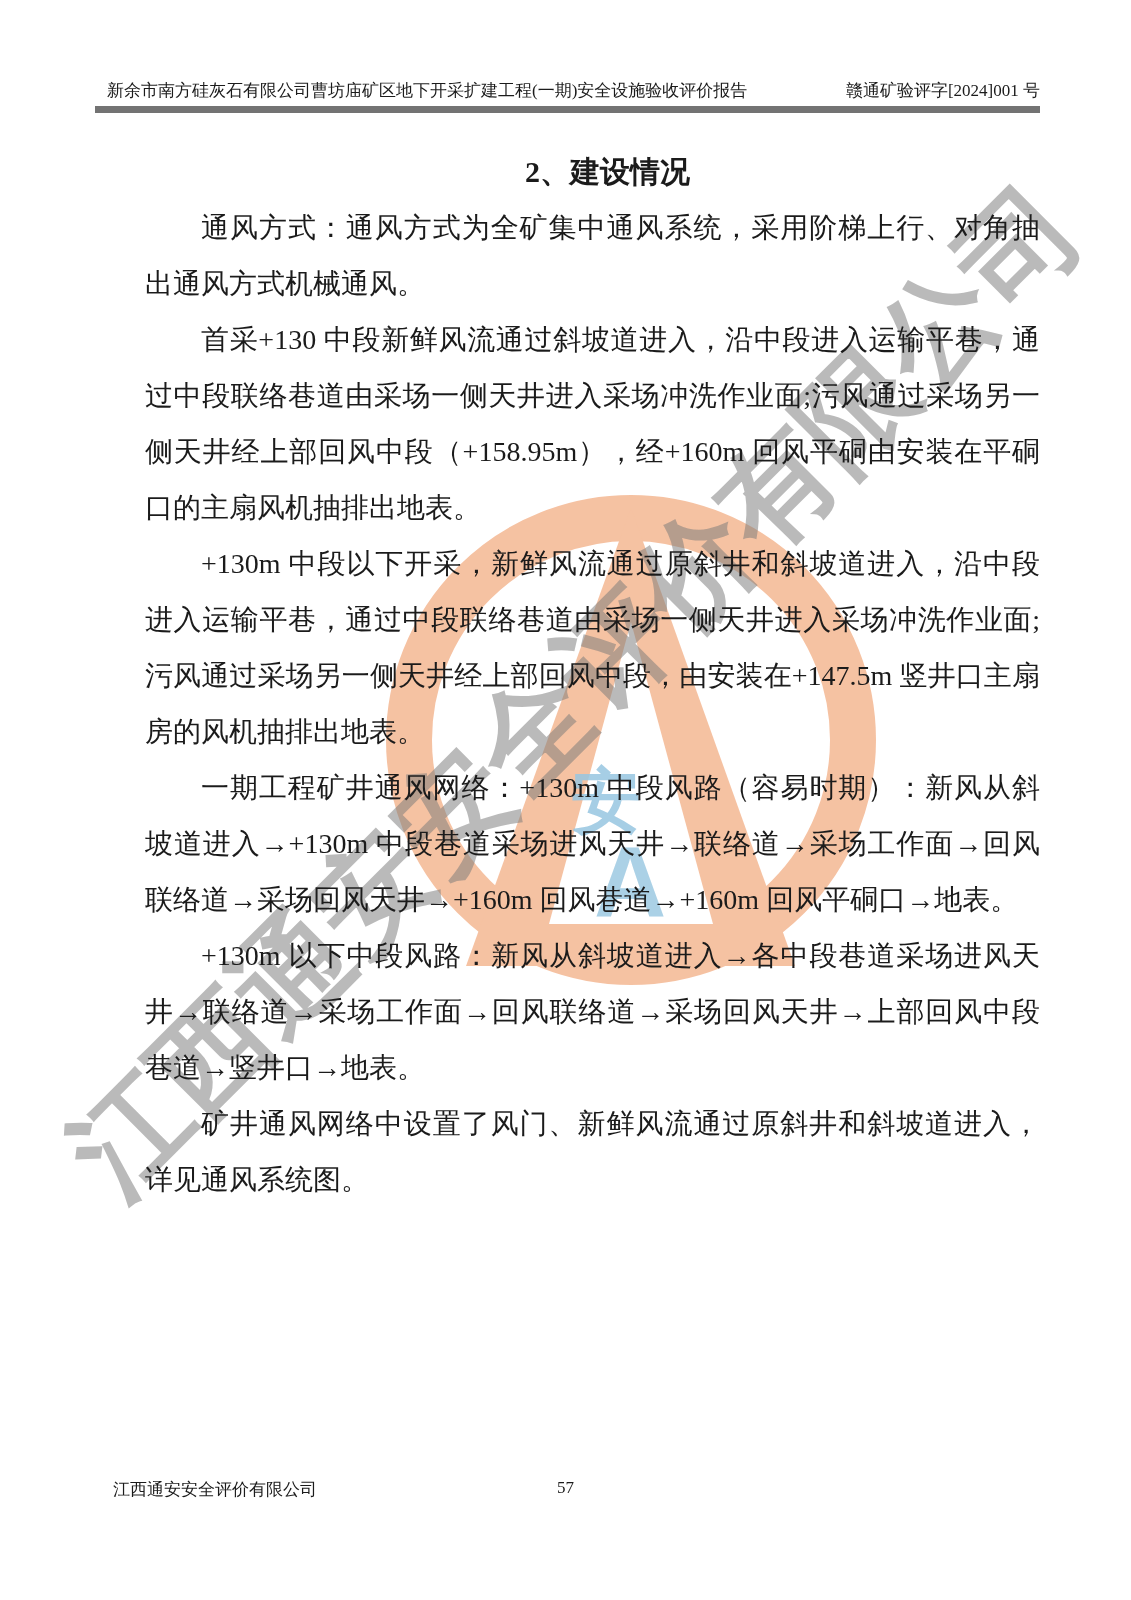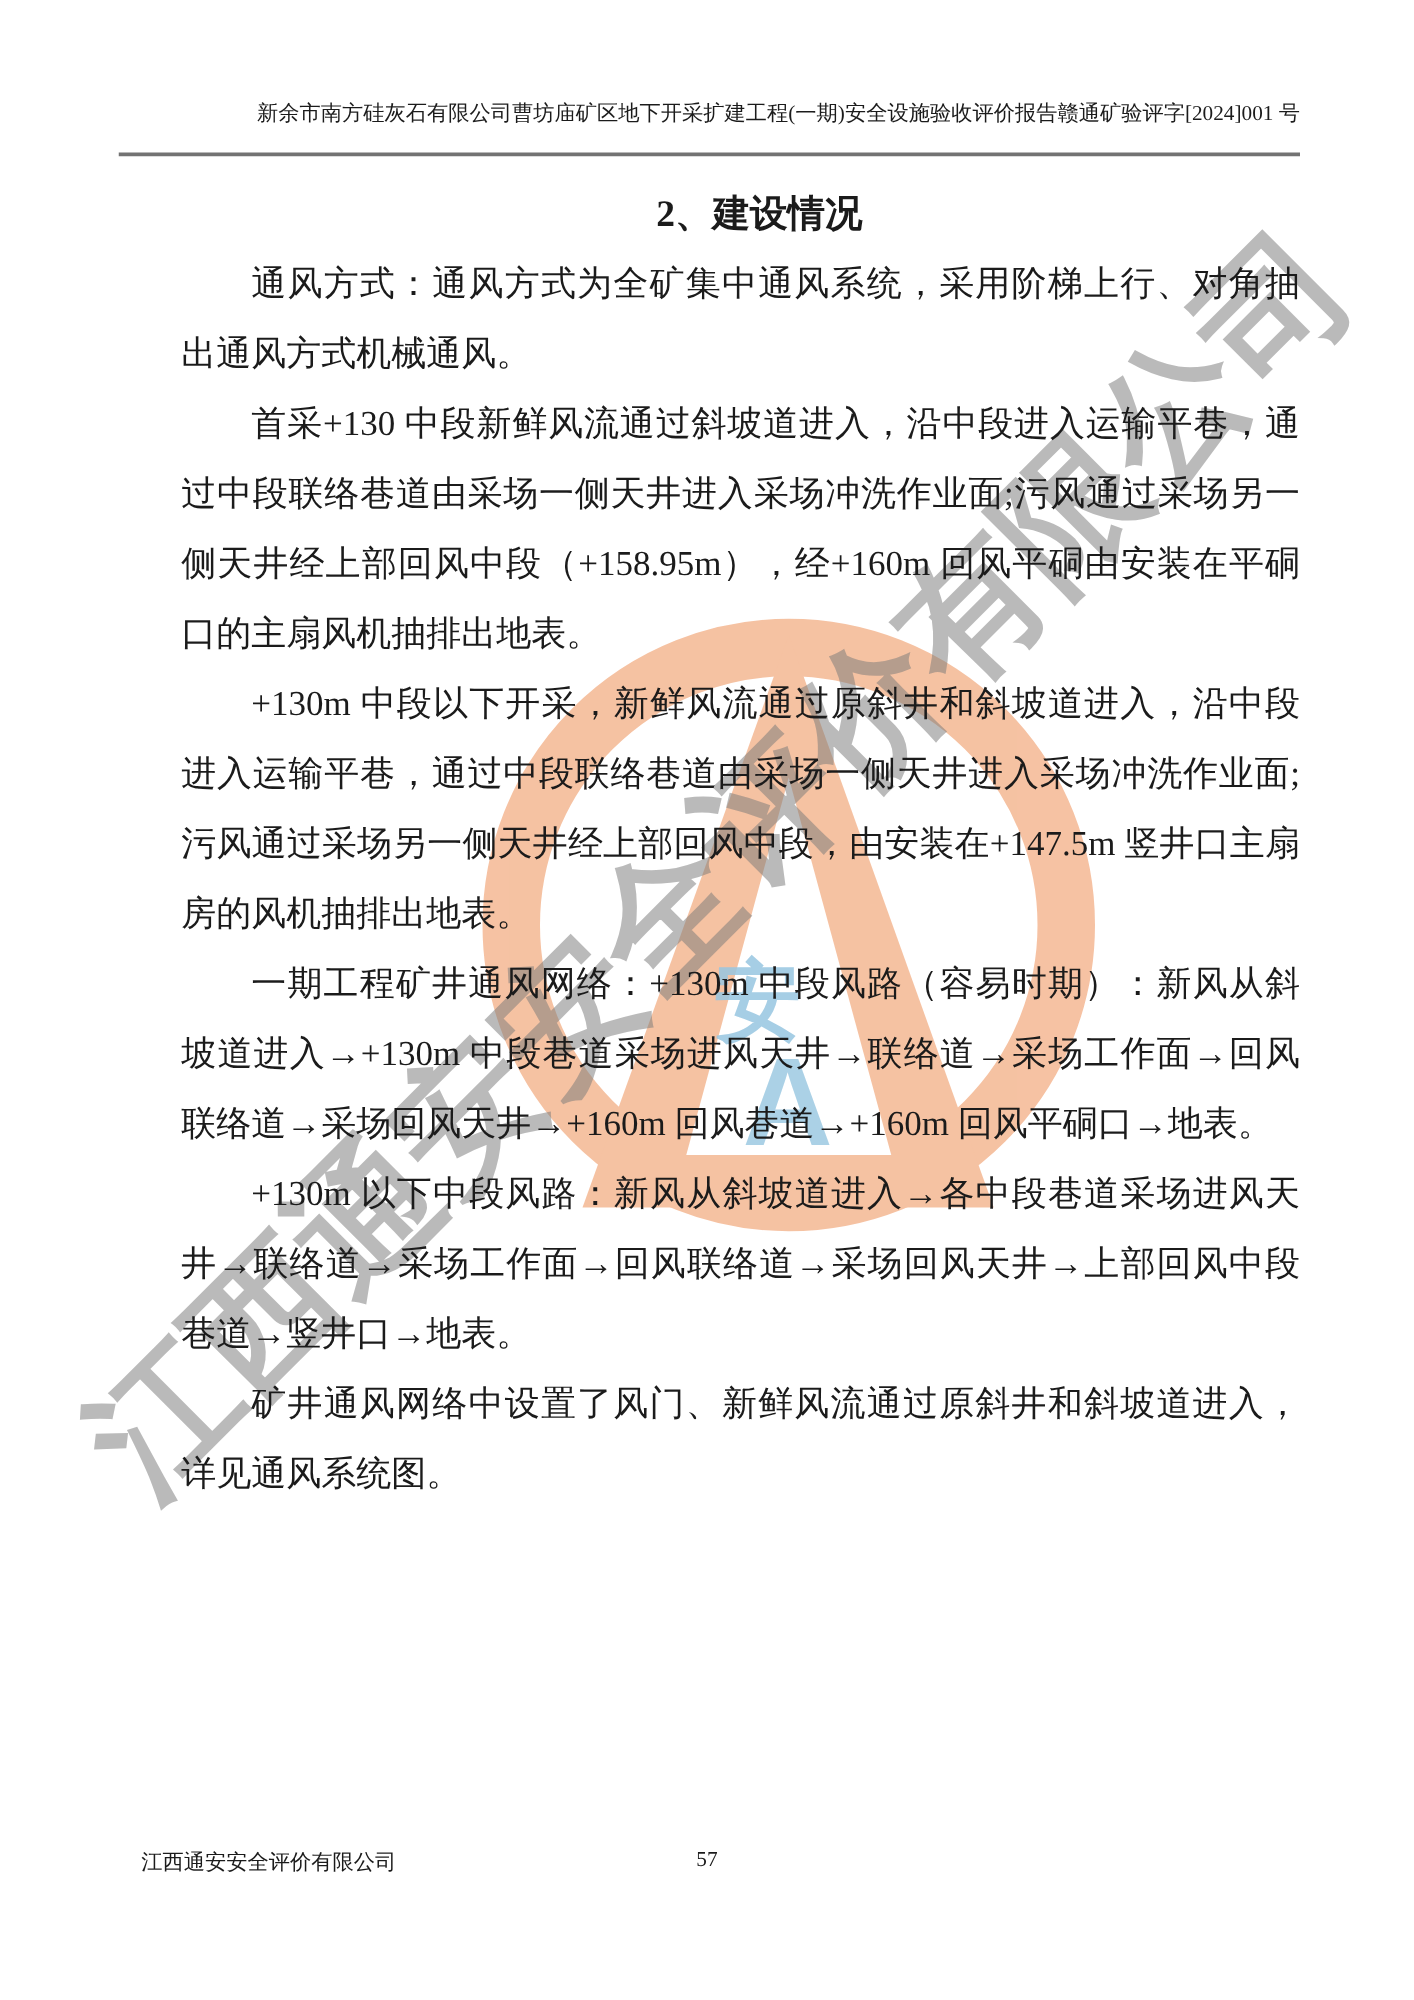--- a/index.html
+++ b/index.html
@@ -4,22 +4,22 @@
 <style>
   html,body{margin:0;padding:0;}
   body{
     width:1131px;height:1600px;position:relative;background:#ffffff;overflow:hidden;
     font-family:"Liberation Serif","DejaVu Serif",serif;color:#1b1b1b;
   }
   .page{position:absolute;inset:0;}
   
   .header{
     position:absolute;left:95px;top:70px;width:945px;height:32px;
-    display:flex;justify-content:flex-end;align-items:flex-end;
-    border-bottom:3px solid #737373;padding-bottom:20px;
+    display:flex;justify-content:space-between;align-items:flex-end;
+    border-bottom:7px solid #737373;padding-bottom:4px;
     font-size:17px;letter-spacing:0;
   }
   .header .h-left{padding-left:12px;}
   
   .wm-layer{position:absolute;inset:0;z-index:1;pointer-events:none;}
   .wm-logo{position:absolute;left:383px;top:482px;}
   .wm-blue-char{
     position:absolute;left:571px;top:766px;font-size:70px;line-height:70px;
     font-weight:bold;color:rgba(150,197,224,0.85);font-family:"Liberation Sans",sans-serif;
   }

